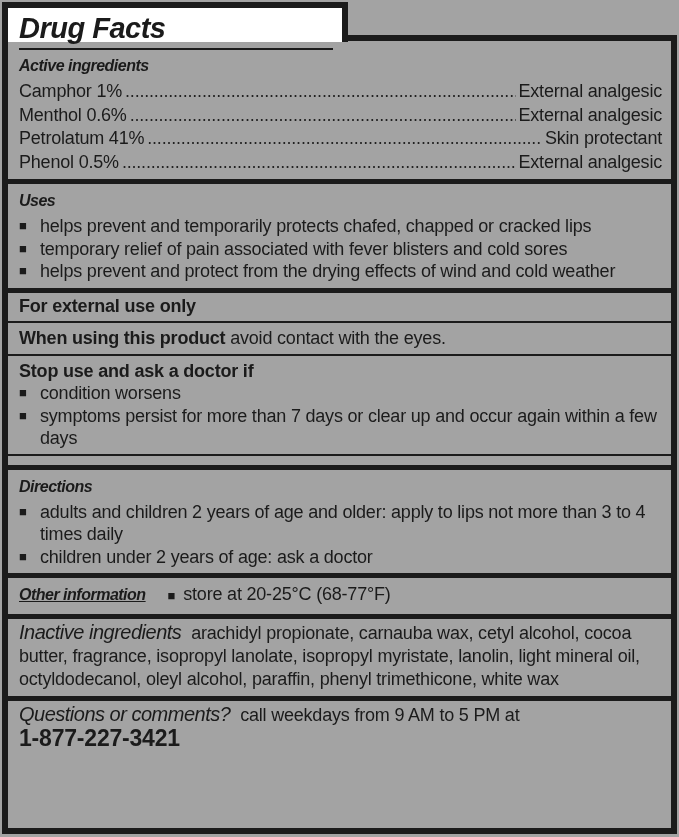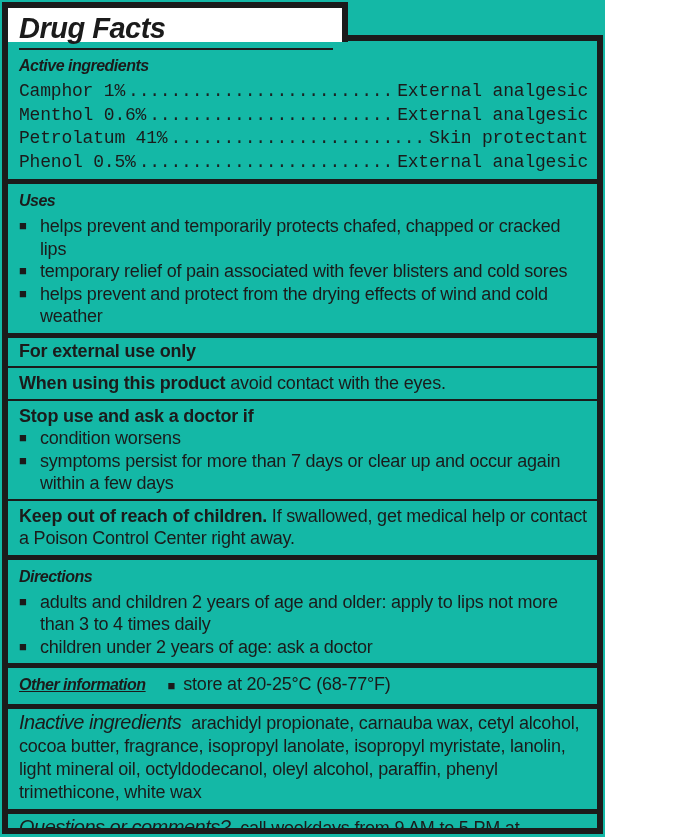--- a/index.html
+++ b/index.html
@@ -2,23 +2,23 @@
 <html><head>
 <meta charset="utf-8">
 <style>
   html, body {
     margin: 0;
     padding: 0;
     background: #ffffff;
   }
   .label {
     position: relative;
-    width: 605px;
+    width: 679px;
     height: 837px;
-    background: #14b8a6;
+    background: #a3a3a3;
     color: #1b1b1b;
     font-family: "Liberation Sans", sans-serif;
     overflow: hidden;
     box-sizing: border-box;
   }
   
   .main-border {
     position: absolute;
     left: 2px; right: 2px; top: 35px; bottom: 3px;
     border: 6px solid #1b1b1b;
@@ -83,21 +83,20 @@
     line-height: 22.5px;
     letter-spacing: -0.2px;
   }
   .b { font-weight: bold; }
   .ing-row {
     display: flex;
     align-items: baseline;
     font-size: 18px;
     line-height: 23.5px;
     letter-spacing: -0.2px;
-    font-family: Liberation Mono, monospace;
   }
   .ing-row .name { white-space: nowrap; }
   .ing-row .purpose { white-space: nowrap; }
   .dots {
     flex: 1;
     overflow: hidden;
     white-space: nowrap;
     margin: 0 3px;
     opacity: 0.95;
   }
@@ -210,24 +209,20 @@
       <div class="body-text b">Stop use and ask a doctor if</div>
       <div class="bullet body-text">
         <span class="sq">■</span>
         <span class="bt">condition worsens</span>
       </div>
       <div class="bullet body-text">
         <span class="sq">■</span>
         <span class="bt">symptoms persist for more than 7 days or clear up and occur again within a few days</span>
       </div>
       <div class="rule"></div>
-      <div class="body-text">
-        <span class="b">Keep out of reach of children.</span>
-        <span>If swallowed, get medical help or contact a Poison Control Center right away.</span>
-      </div>
     </div>
 
     <div class="bar"></div>
 
     <div class="sec">
       <div class="heading">Directions</div>
       <div class="bullet body-text">
         <span class="sq">■</span>
         <span class="bt">adults and children 2 years of age and older: apply to lips not more than 3 to 4 times daily</span>
       </div>

